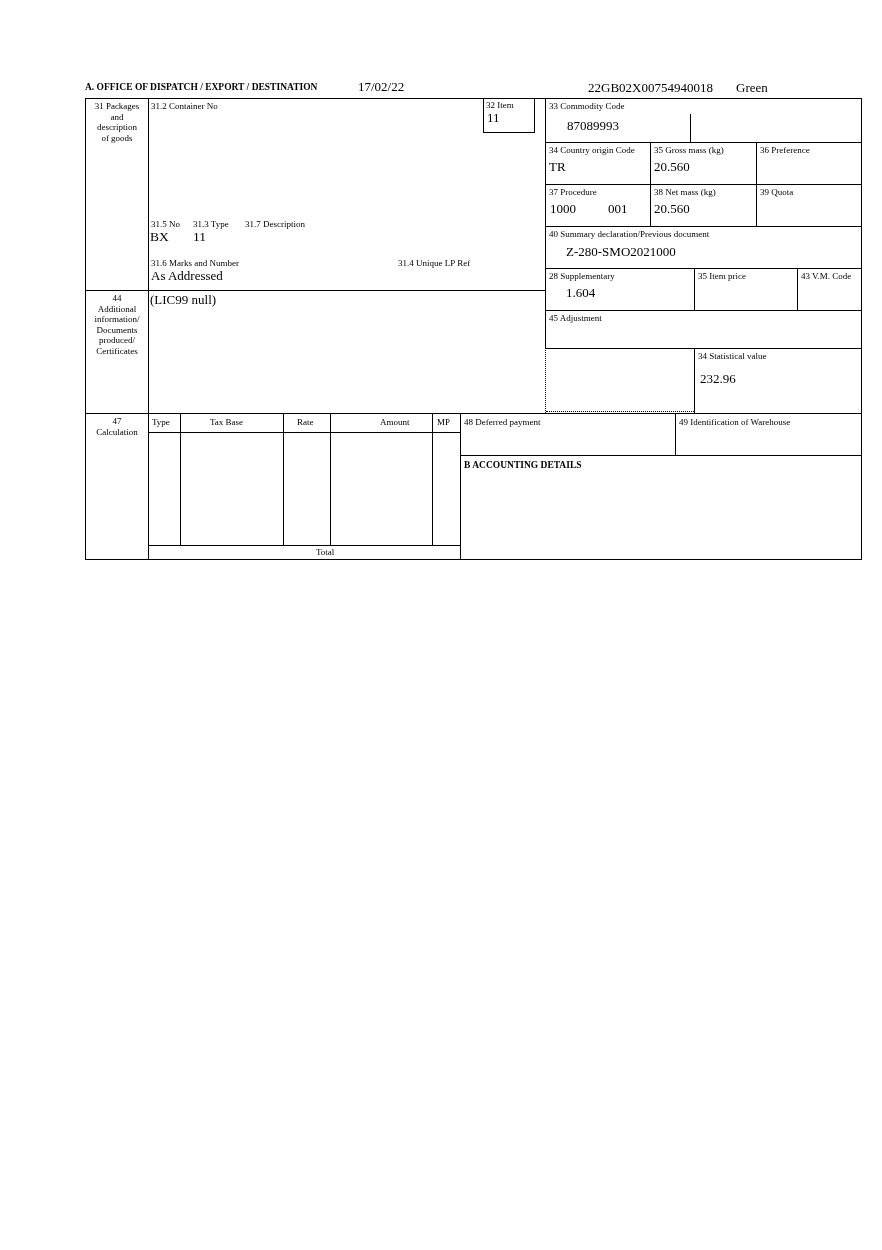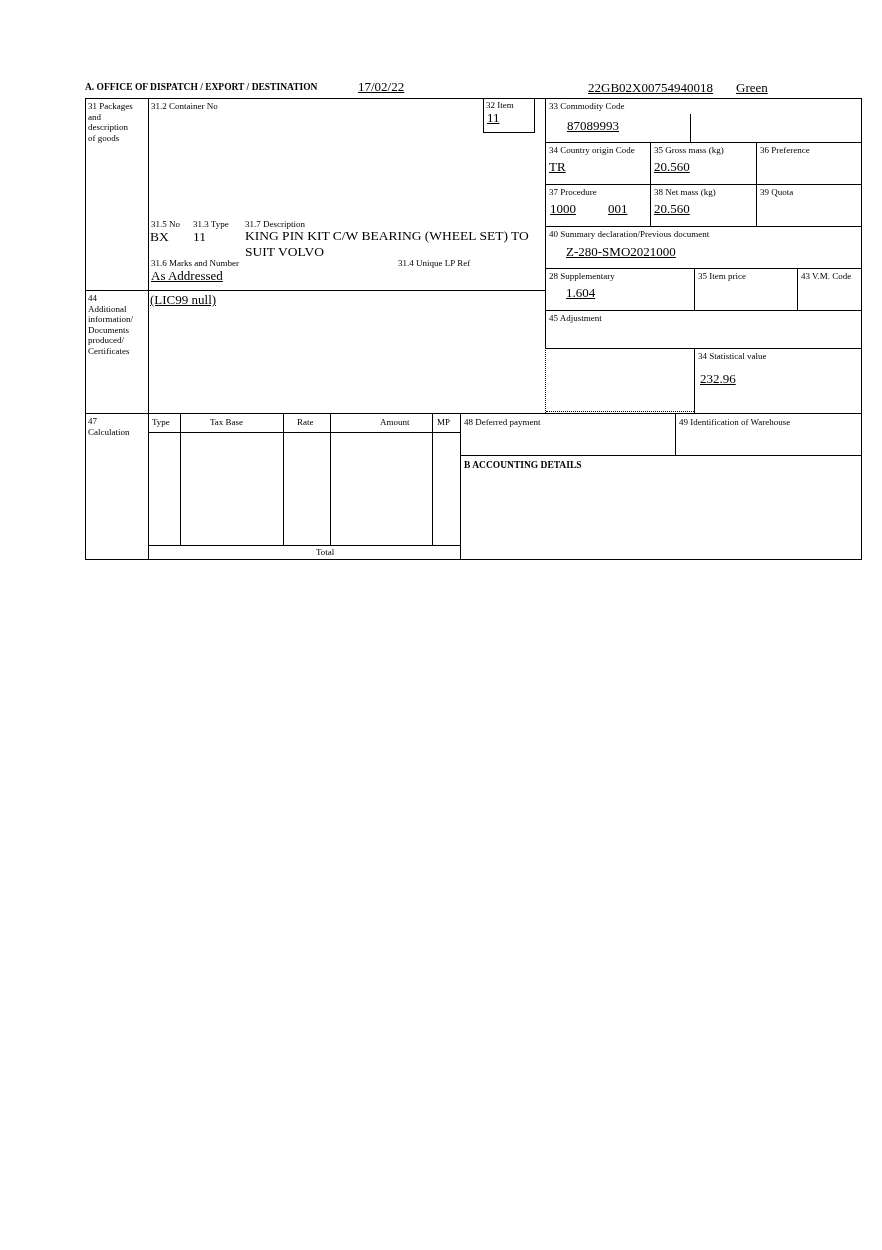--- a/index.html
+++ b/index.html
@@ -2,22 +2,22 @@
 <html><head>
 <meta charset="utf-8">
 <style>
   * { margin:0; padding:0; box-sizing:border-box; }
   html,body { background:#ffffff; }
   .page {
     position:relative; width:882px; height:1250px; background:#ffffff;
     font-family:"Liberation Serif", serif; color:#000; overflow:hidden;
   }
   .t { position:absolute; white-space:pre-line; line-height:1.18; }
-  .s { font-size:9px; }
-  .v { font-size:13px;text-decoration:underline; }
+  .s { font-size:9px;text-align:center; }
+  .v { font-size:13px; }
   .d { font-size:13.5px; }
   .b { font-weight:bold; }
   .box { position:absolute; border:1px solid #000; }
   .hl { position:absolute; height:1px; background:#000; }
   .vl { position:absolute; width:1px; background:#000; }
   .hd { position:absolute; height:0; border-top:1px dotted #000; }
   .vd { position:absolute; width:0; border-left:1px dotted #000; }
 </style>
 </head>
 <body>
@@ -84,22 +84,20 @@
   <div class="t v" style="left:608px;top:201px">001</div>
   <div class="t s" style="left:654px;top:187px">38 Net mass (kg)</div>
   <div class="t v" style="left:654px;top:201px">20.560</div>
   <div class="t s" style="left:760px;top:187px">39 Quota</div>
 
   <div class="t s" style="left:151px;top:219px">31.5 No</div>
   <div class="t s" style="left:193px;top:219px">31.3 Type</div>
   <div class="t s" style="left:245px;top:219px">31.7 Description</div>
   <div class="t d" style="left:150px;top:229px">BX</div>
   <div class="t d" style="left:193px;top:229px">11</div>
-  <div class="t d" style="left:245px;top:228px">KING PIN KIT C/W BEARING (WHEEL SET) TO
-SUIT VOLVO</div>
 
   <div class="t s" style="left:549px;top:229px">40 Summary declaration/Previous document</div>
   <div class="t v" style="left:566px;top:244px">Z-280-SMO2021000</div>
 
   <div class="t s" style="left:151px;top:258px">31.6 Marks and Number</div>
   <div class="t s" style="left:398px;top:258px">31.4 Unique LP Ref</div>
   <div class="t v" style="left:151px;top:268px">As Addressed</div>
 
   <div class="t s" style="left:549px;top:271px">28 Supplementary</div>
   <div class="t v" style="left:566px;top:285px">1.604</div>

